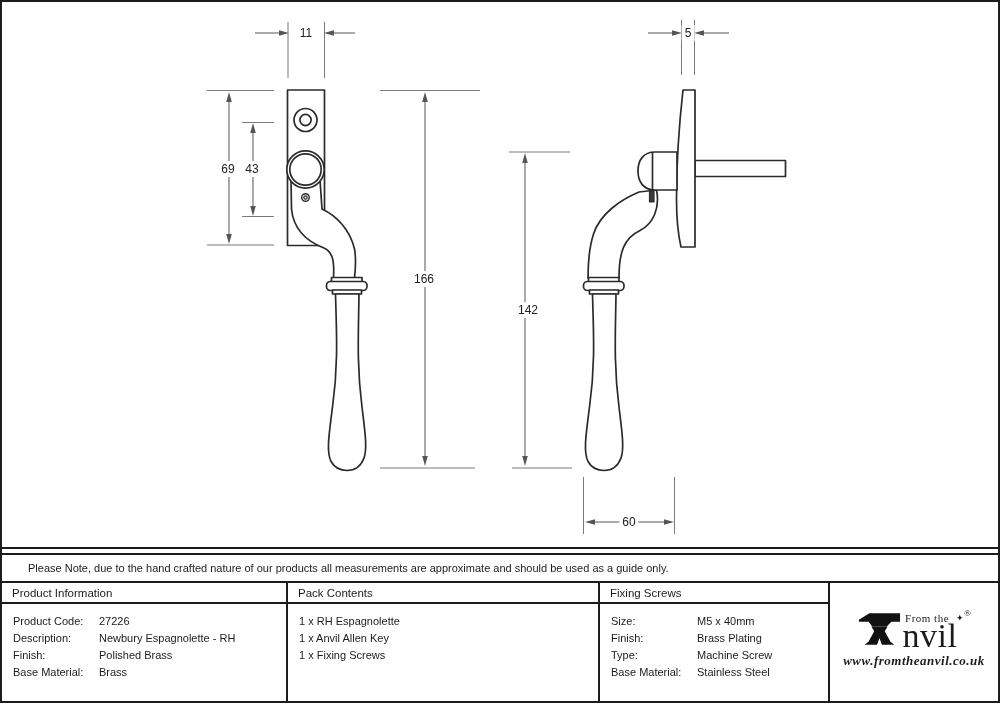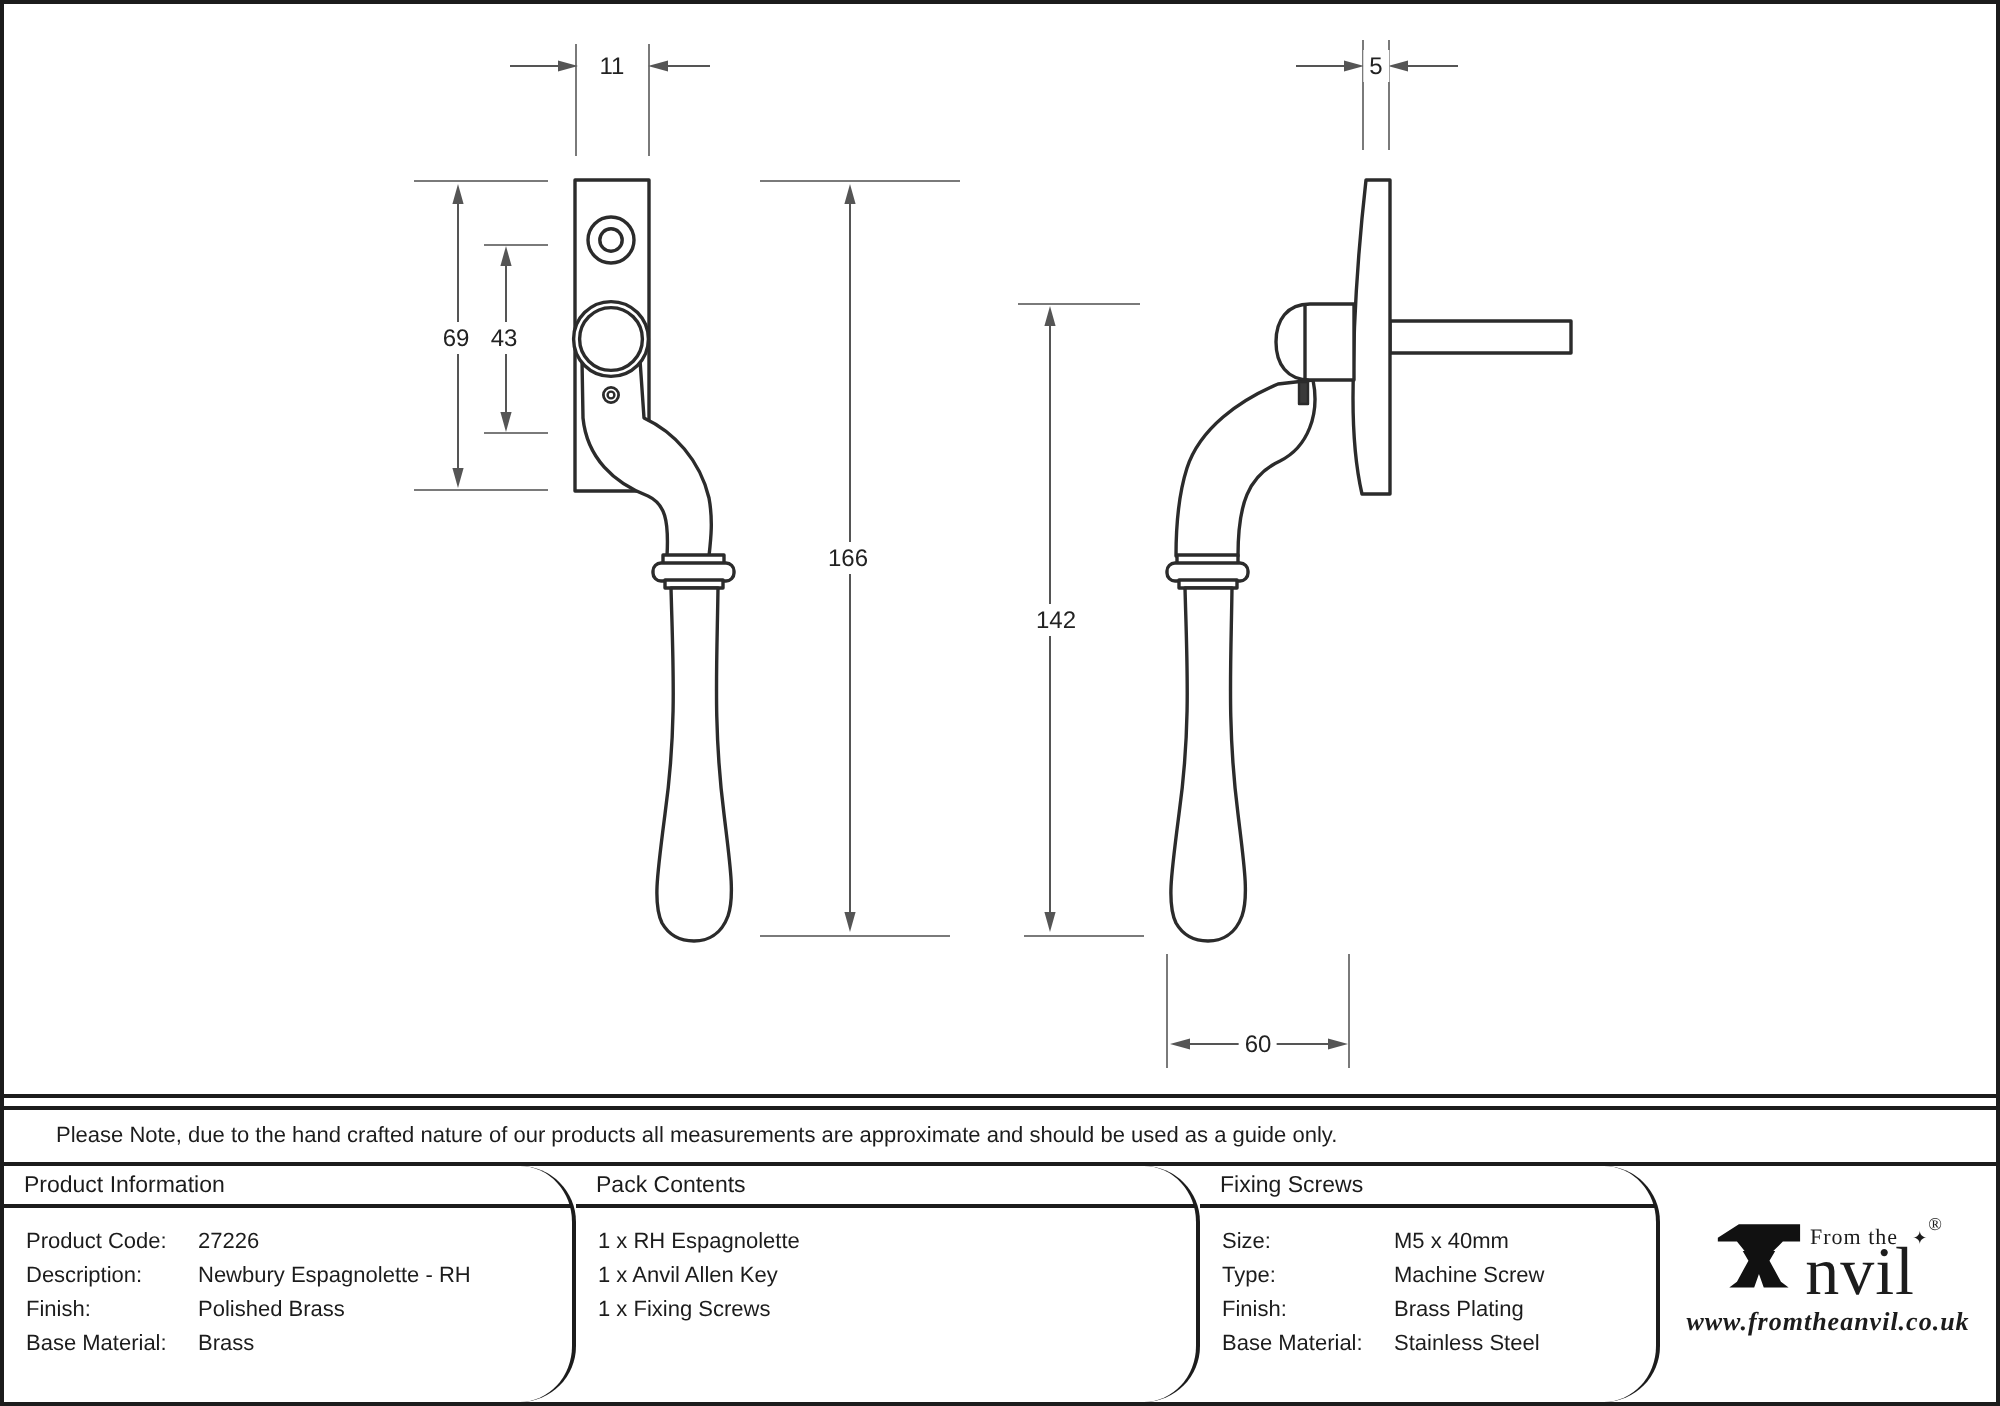--- a/index.html
+++ b/index.html
@@ -15,21 +15,21 @@
   .dim-label {
     position:absolute; transform:translate(-50%,-50%); background:#fff;
     font-size:12px; line-height:1; padding:2px 3px; color:#222; white-space:nowrap;
   }
   .note-box {
     position:absolute; top:551px; left:0; right:0; height:30px;
     border-top:2px solid #1c1c1c; border-bottom:2px solid #1c1c1c;
     display:flex; align-items:center; padding-left:26px; font-size:11px;
   }
   .info-table { position:absolute; top:581px; left:0; right:0; bottom:0; display:flex; }
-  .col { height:100%;border-radius:28px; }
+  .col { height:100%; }
   .col.bordered { border-right:2px solid #1c1c1c; }
   .col-product   { width:286px; }
   .col-pack      { width:312px; }
   .col-fixing    { width:230px; }
   .col-brand     { flex:1; display:flex; align-items:center; justify-content:center; }
   .col-header { height:21px; border-bottom:2px solid #1c1c1c; padding:4px 0 0 10px; font-size:11.5px; }
   .col-body { padding:9px 0 0 11px; font-size:11px; line-height:17px; }
   .kv .k { display:inline-block; width:86px; }
   .brand { text-align:center; margin-top:-6px; }
   .brand-row { display:flex; align-items:flex-end; justify-content:center; }
@@ -160,24 +160,24 @@
       </div>
     </div>
 
     <div class="col col-fixing bordered">
       <div class="col-header">Fixing Screws</div>
       <div class="col-body">
         <div class="kv">
           <span class="k">Size:</span><span class="v">M5 x 40mm</span>
         </div>
         <div class="kv">
+          <span class="k">Finish:</span><span class="v">Brass Plating</span>
+        </div>
+        <div class="kv">
           <span class="k">Type:</span><span class="v">Machine Screw</span>
-        </div>
-        <div class="kv">
-          <span class="k">Finish:</span><span class="v">Brass Plating</span>
         </div>
         <div class="kv">
           <span class="k">Base Material:</span><span class="v">Stainless Steel</span>
         </div>
       </div>
     </div>
 
     <div class="col col-brand">
       <div class="brand">
         <div class="brand-row">

